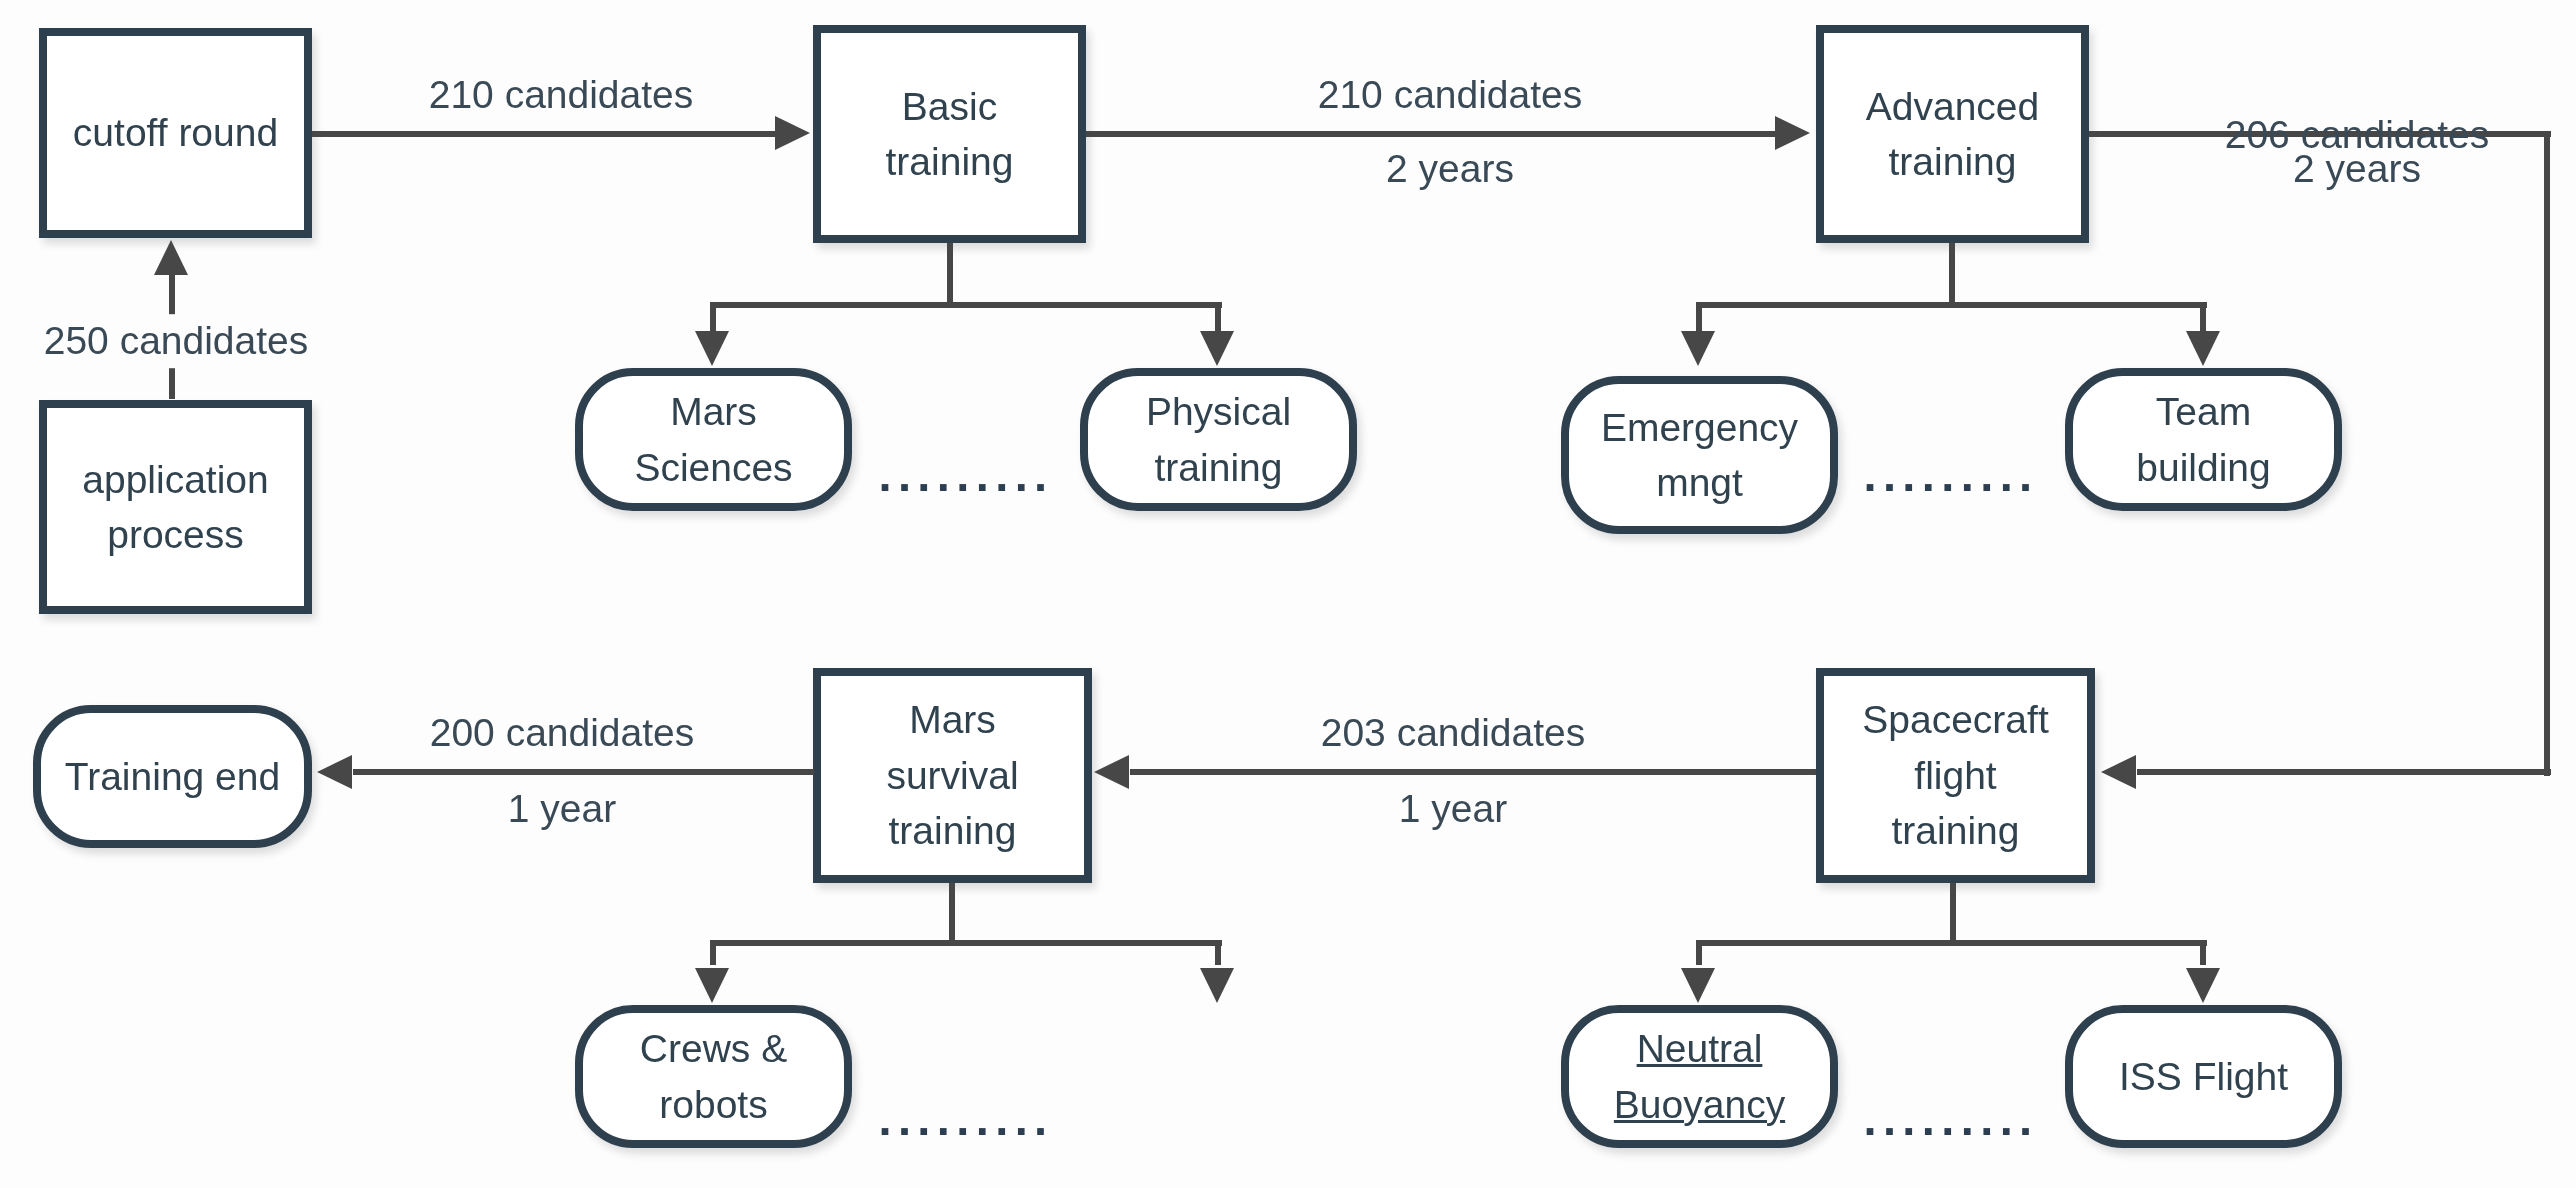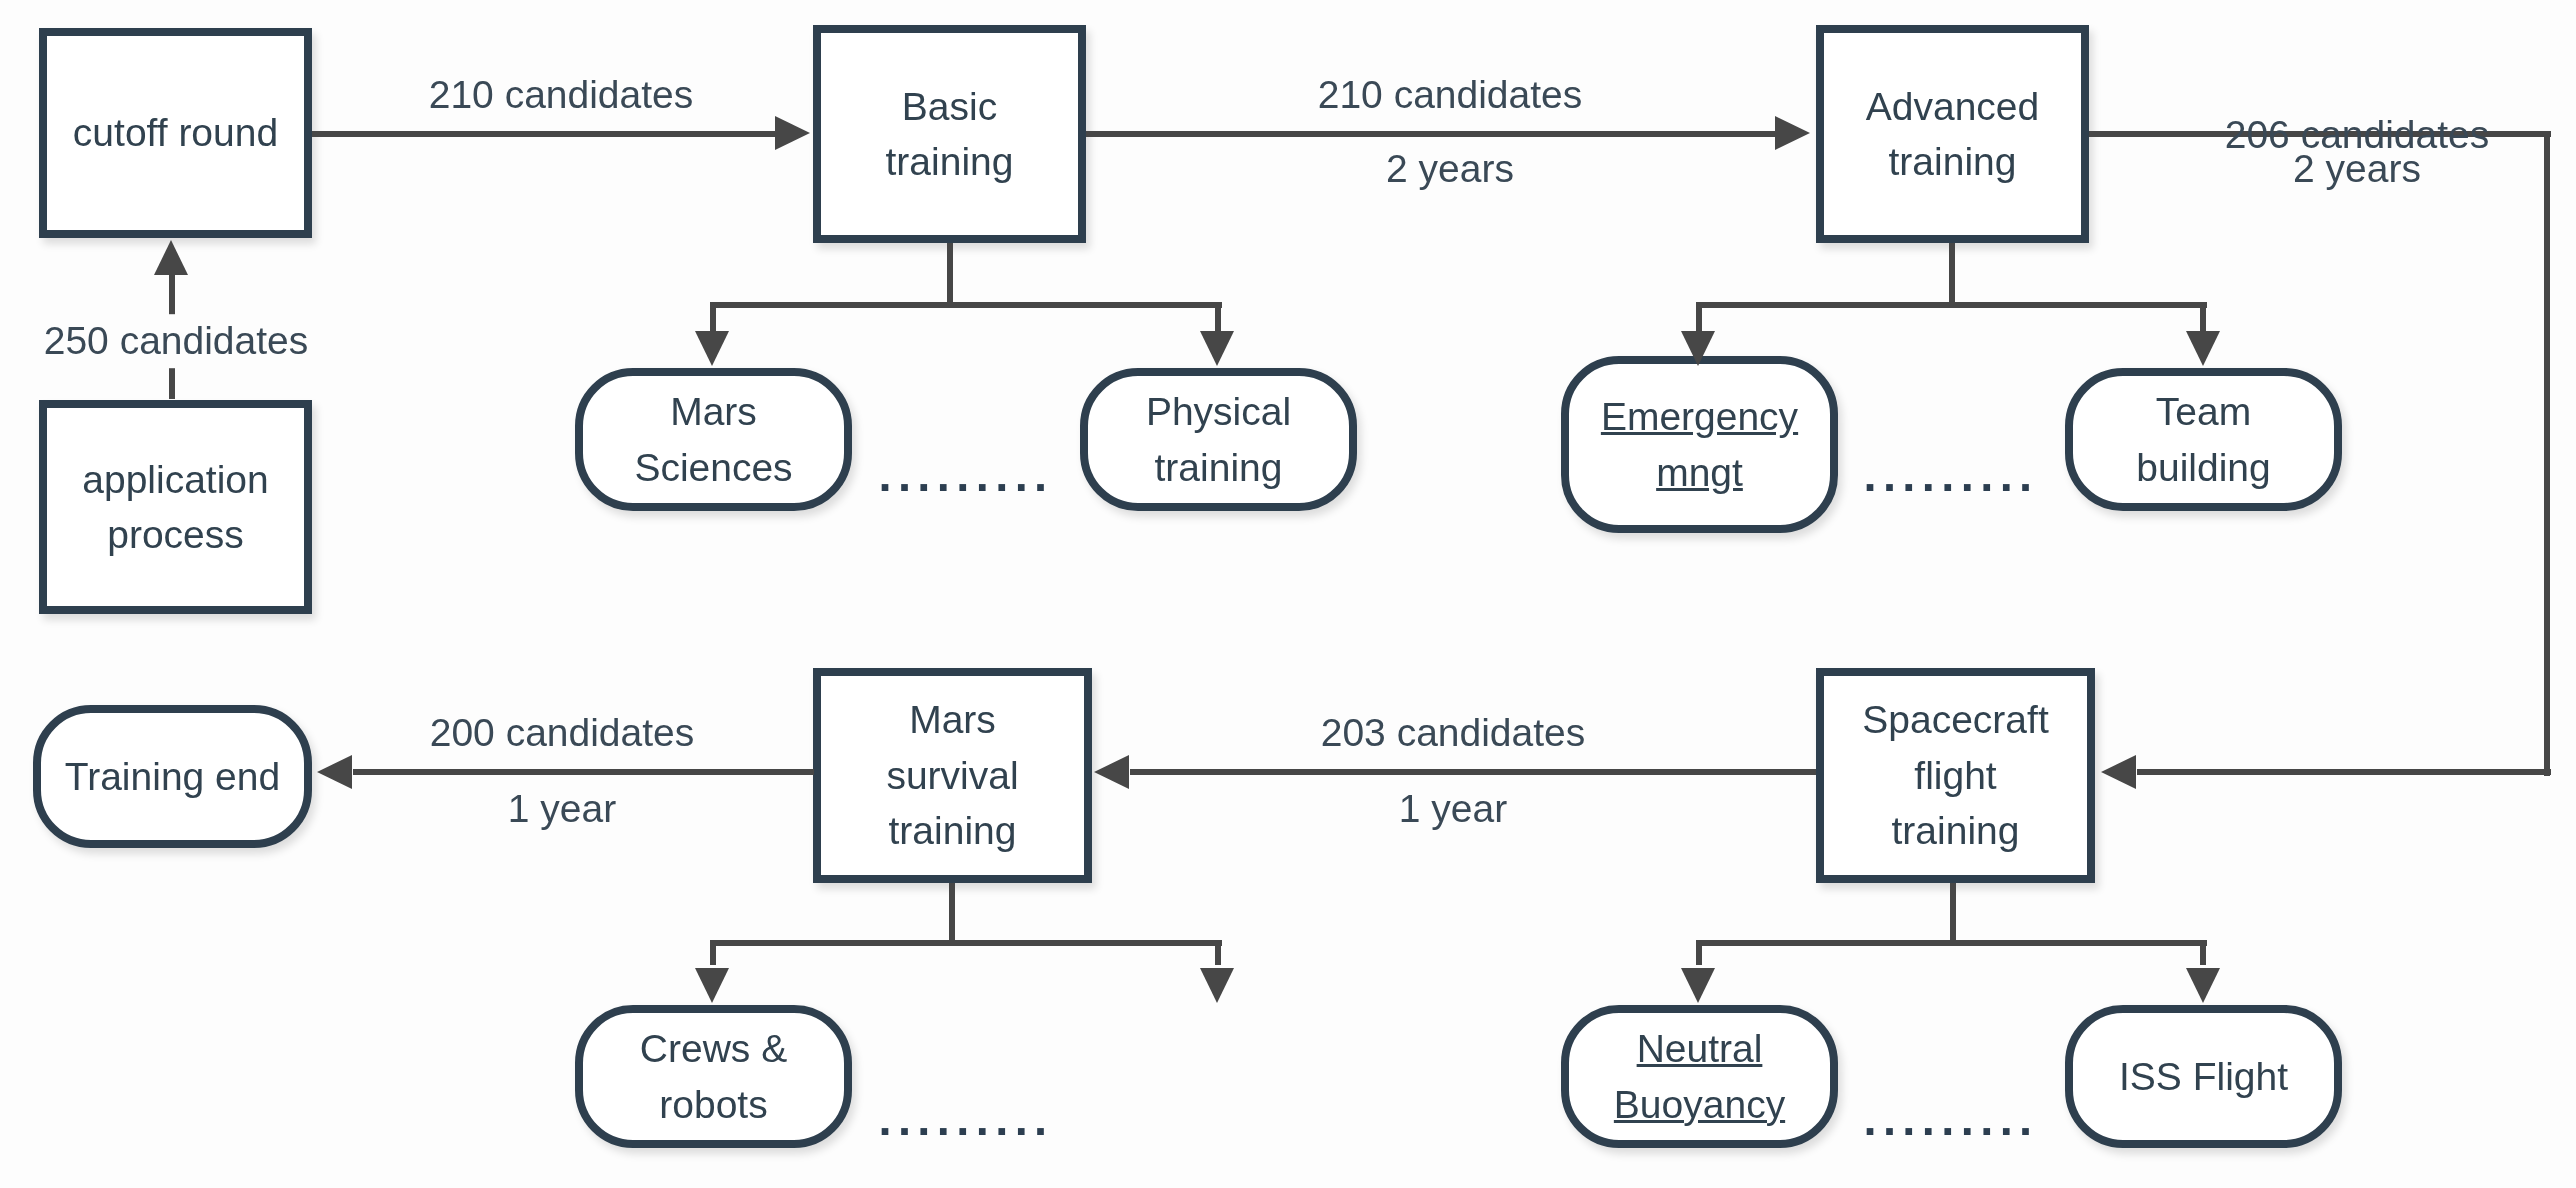--- a/index.html
+++ b/index.html
@@ -87,21 +87,21 @@
 training</div>
 
   <div class="node round" style="left:33px;top:705px;width:279px;height:143px;">Training end</div>
 
   <div class="node round" style="left:575px;top:368px;width:277px;height:143px;">Mars
 Sciences</div>
 
   <div class="node round" style="left:1080px;top:368px;width:277px;height:143px;">Physical
 training</div>
 
-  <div class="node round" style="left:1561px;top:356px;width:277px;height:177px;text-decoration:underline;">Emergency
+  <div class="node round" style="left:1561px;top:376px;width:277px;height:158px;">Emergency
 mngt</div>
 
   <div class="node round" style="left:2065px;top:368px;width:277px;height:143px;">Team
 building</div>
 
   <div class="node round" style="left:575px;top:1005px;width:277px;height:143px;">Crews &amp;
 robots</div>
 
 
   <div class="node round" style="left:1561px;top:1005px;width:277px;height:143px;text-decoration:underline;">Neutral

